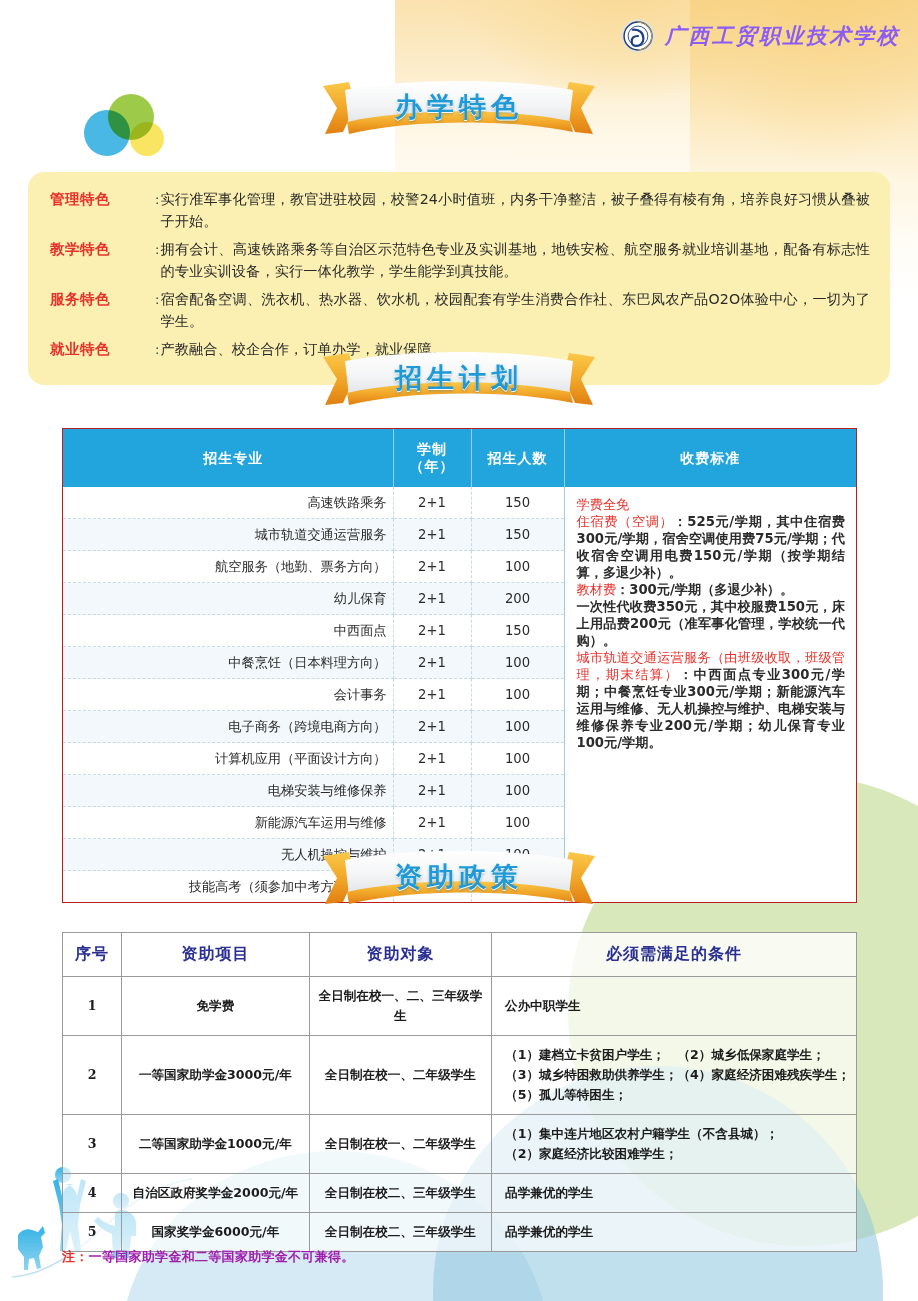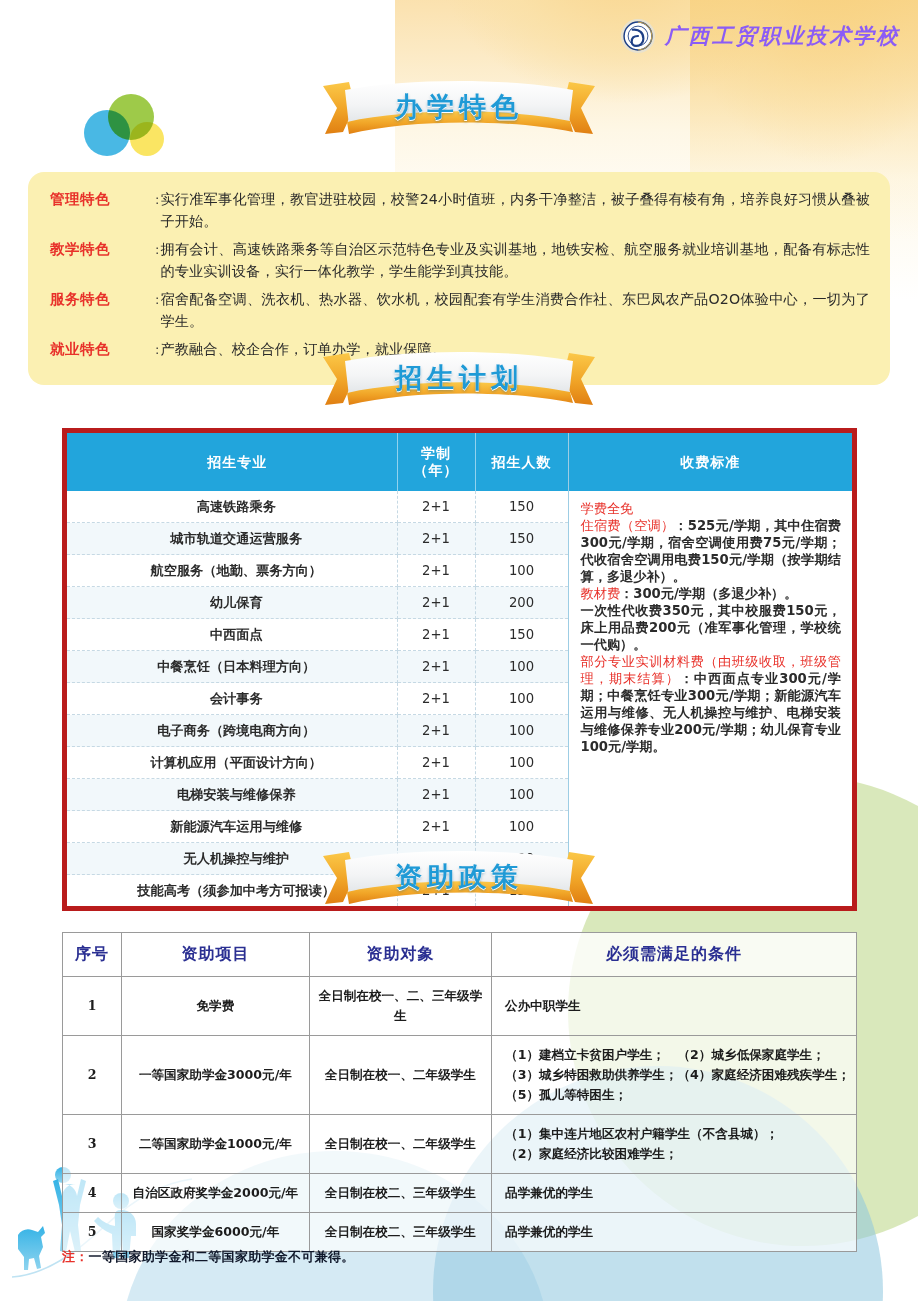--- a/index.html
+++ b/index.html
@@ -102,40 +102,40 @@
   }
   .feature-colon { flex: none; color: #3a3a3a; font-size: 13px; line-height: 21px; padding: 0 1px; }
   .feature-val {
     flex: 1; color: #2a2a2a; font-size: 14.2px; line-height: 21.5px;
     font-weight: 400; letter-spacing: .1px; text-align: justify;
   }
 
   
   .plan-wrap {
     position: absolute; left: 62px; top: 428px; width: 795px;
-    border: 5px solid #b91c1c;
+    border: 1px solid #b91c1c;
     background: #fff;
   }
   table { border-collapse: collapse; width: 100%; }
   .plan-wrap th {
     background: #22a5dc; color: #ffffff;
     font-size: 14px; font-weight: 600; letter-spacing: 1px;
     padding: 12px 4px; line-height: 17px;
     border-right: 1px solid rgba(255,255,255,.5);
     text-align: center;
   }
   .plan-wrap th:last-child { border-right: none; }
   .plan-wrap td {
     font-size: 13.2px; color: #2b2b2b; padding: 7px 6px;
     border-bottom: 1px dashed #c6d9e4;
     border-right: 1px dashed #c6d9e4;
     line-height: 17px;
   }
   .plan-wrap tr:last-child td { border-bottom: none; }
-  .col-major { width: 330px; padding-left: 15px !important; text-align: center; font-weight: 700; }
+  .col-major { width: 330px; padding-left: 15px !important; text-align: right; font-weight: 400; }
   .col-years { width: 78px; text-align: center; }
   .col-count { width: 93px; text-align: center; border-right: 1px solid #9dcde4 !important; }
   .plan-wrap tbody tr:nth-child(odd) .col-major,
   .plan-wrap tbody tr:nth-child(odd) .col-years,
   .plan-wrap tbody tr:nth-child(odd) .col-count { background: #ffffff; }
   .plan-wrap tbody tr:nth-child(even) .col-major,
   .plan-wrap tbody tr:nth-child(even) .col-years,
   .plan-wrap tbody tr:nth-child(even) .col-count { background: #f2f8fb; }
 
   .fee-cell {
@@ -168,21 +168,21 @@
             font-family: "DejaVu Serif","Liberation Serif",serif; }
   .aid-item { width: 200px; text-align: center; }
   .aid-target { width: 195px; text-align: center; }
   .aid-cond { padding-left: 13px !important; }
   .aid-cond div { white-space: nowrap; }
 
   .aid-note {
     position: absolute; left: 62px; top: 1248px;
     font-size: 13px; font-weight: 700; color: #e8312a; letter-spacing: .3px;
   }
-  .aid-note .note-body { color: #0f172a; }
+  .aid-note .note-body { color: #a21caf; }
 </style>
 </head>
 <body>
 
 <div id="page">
 
   <div class="bg-layer">
     <div class="top-wash"></div>
     <div class="top-wash2"></div>
     <div class="green-blob"></div>
@@ -303,21 +303,21 @@
       <tbody id="plan-body">
           <tr>
             <td class="col-major">高速铁路乘务</td>
             <td class="col-years">2+1</td>
             <td class="col-count">150</td>
             <td class="fee-cell" rowspan="13">
               <div><span class="fee-red">学费全免</span></div>
               <div><span class="fee-red">住宿费（空调）</span><span>：525元/学期，其中住宿费300元/学期，宿舍空调使用费75元/学期；代收宿舍空调用电费150元/学期（按学期结算，多退少补）。</span></div>
               <div><span class="fee-red">教材费</span><span>：300元/学期（多退少补）。</span></div>
               <div><span>一次性代收费350元，其中校服费150元，床上用品费200元（准军事化管理，学校统一代购）。</span></div>
-              <div><span class="fee-red">部分专业实训材料费（由班级收取，班级管理，期末结算）</span><span>：中西面点专业300元/学期；中餐烹饪专业300元/学期；新能源汽车运用与维修、无人机操控与维护、电梯安装与维修保养专业200元/学期；幼儿保育专业100元/学期。</span></div>
+              <div><span class="fee-red">城市轨道交通运营服务（由班级收取，班级管理，期末结算）</span><span>：中西面点专业300元/学期；中餐烹饪专业300元/学期；新能源汽车运用与维修、无人机操控与维护、电梯安装与维修保养专业200元/学期；幼儿保育专业100元/学期。</span></div>
             </td>
           </tr>
           <tr>
             <td class="col-major">城市轨道交通运营服务</td>
             <td class="col-years">2+1</td>
             <td class="col-count">150</td>
           </tr>
           <tr>
             <td class="col-major">航空服务（地勤、票务方向）</td>
             <td class="col-years">2+1</td>

